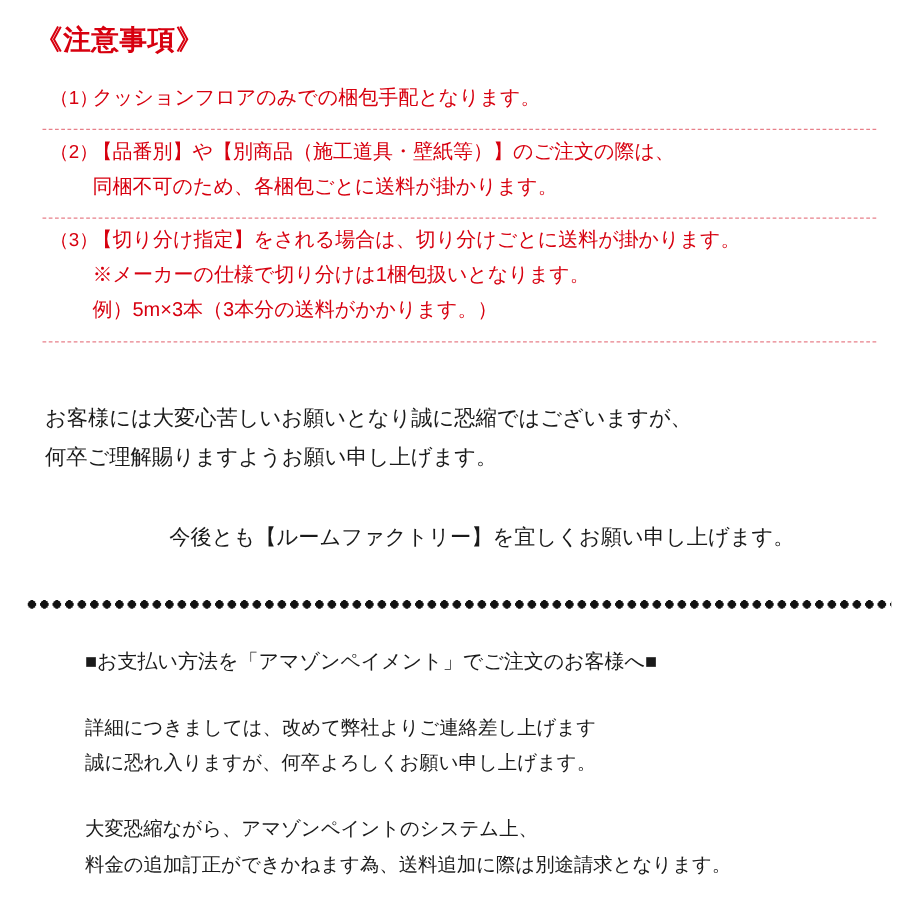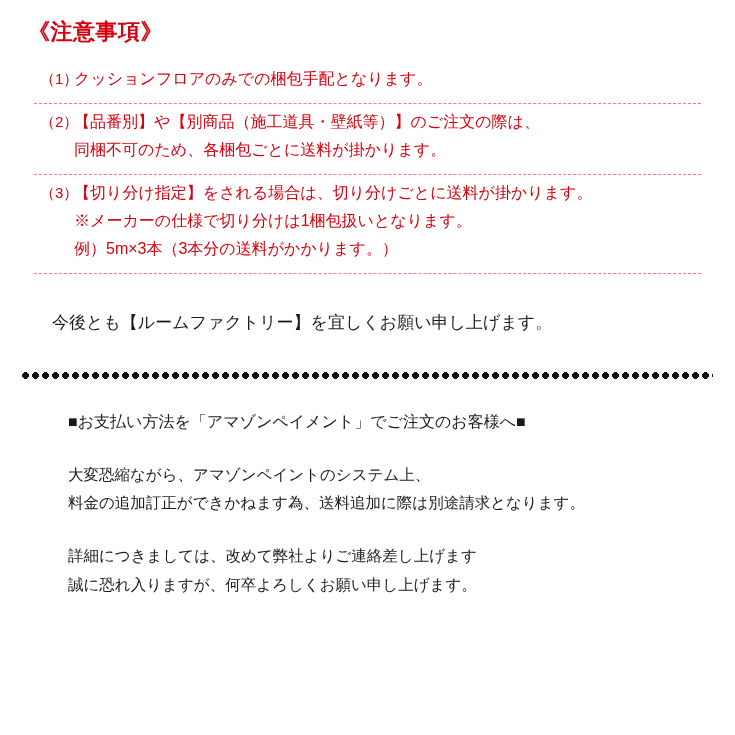--- a/index.html
+++ b/index.html
@@ -63,20 +63,21 @@
   
   .message {
     color: #1a1a1a;
     font-size: 17px;
     line-height: 1.85;
     padding: 28px 30px 0 36px;
     white-space: pre-line;
   }
   .message-second {
     padding: 16px 16px 0 52px;
+    text-align: center;
   }
 
   
   .thick-dotted {
     margin: 34px 22px 0 22px;
     height: 7px;
     background-image: radial-gradient(circle at 3.5px 3.5px, #111 3.2px, rgba(0,0,0,0) 3.4px);
     background-size: 10px 7px;
     background-repeat: repeat-x;
   }
@@ -131,26 +132,28 @@
 ※メーカーの仕様で切り分けは1梱包扱いとなります。
 例）5m×3本（3本分の送料がかかります。）</span>
       </div>
 
       <div class="dash-sep"></div>
 
     </div>
   </section>
 
   <section>
+    <p class="message">お客様には大変心苦しいお願いとなり誠に恐縮ではございますが、
+何卒ご理解賜りますようお願い申し上げます。</p>
     <p class="message message-second">今後とも【ルームファクトリー】を宜しくお願い申し上げます。</p>
   </section>
 
   <div class="thick-dotted"></div>
 
   <section class="payment">
     <h2 class="payment-heading">■お支払い方法を「アマゾンペイメント」でご注文のお客様へ■</h2>
+    <p class="payment-para">詳細につきましては、改めて弊社よりご連絡差し上げます
+誠に恐れ入りますが、何卒よろしくお願い申し上げます。</p>
     <p class="payment-para">大変恐縮ながら、アマゾンペイントのシステム上、
 料金の追加訂正ができかねます為、送料追加に際は別途請求となります。</p>
-    <p class="payment-para">詳細につきましては、改めて弊社よりご連絡差し上げます
-誠に恐れ入りますが、何卒よろしくお願い申し上げます。</p>
   </section>
 
 </div>
 
 </body></html>

